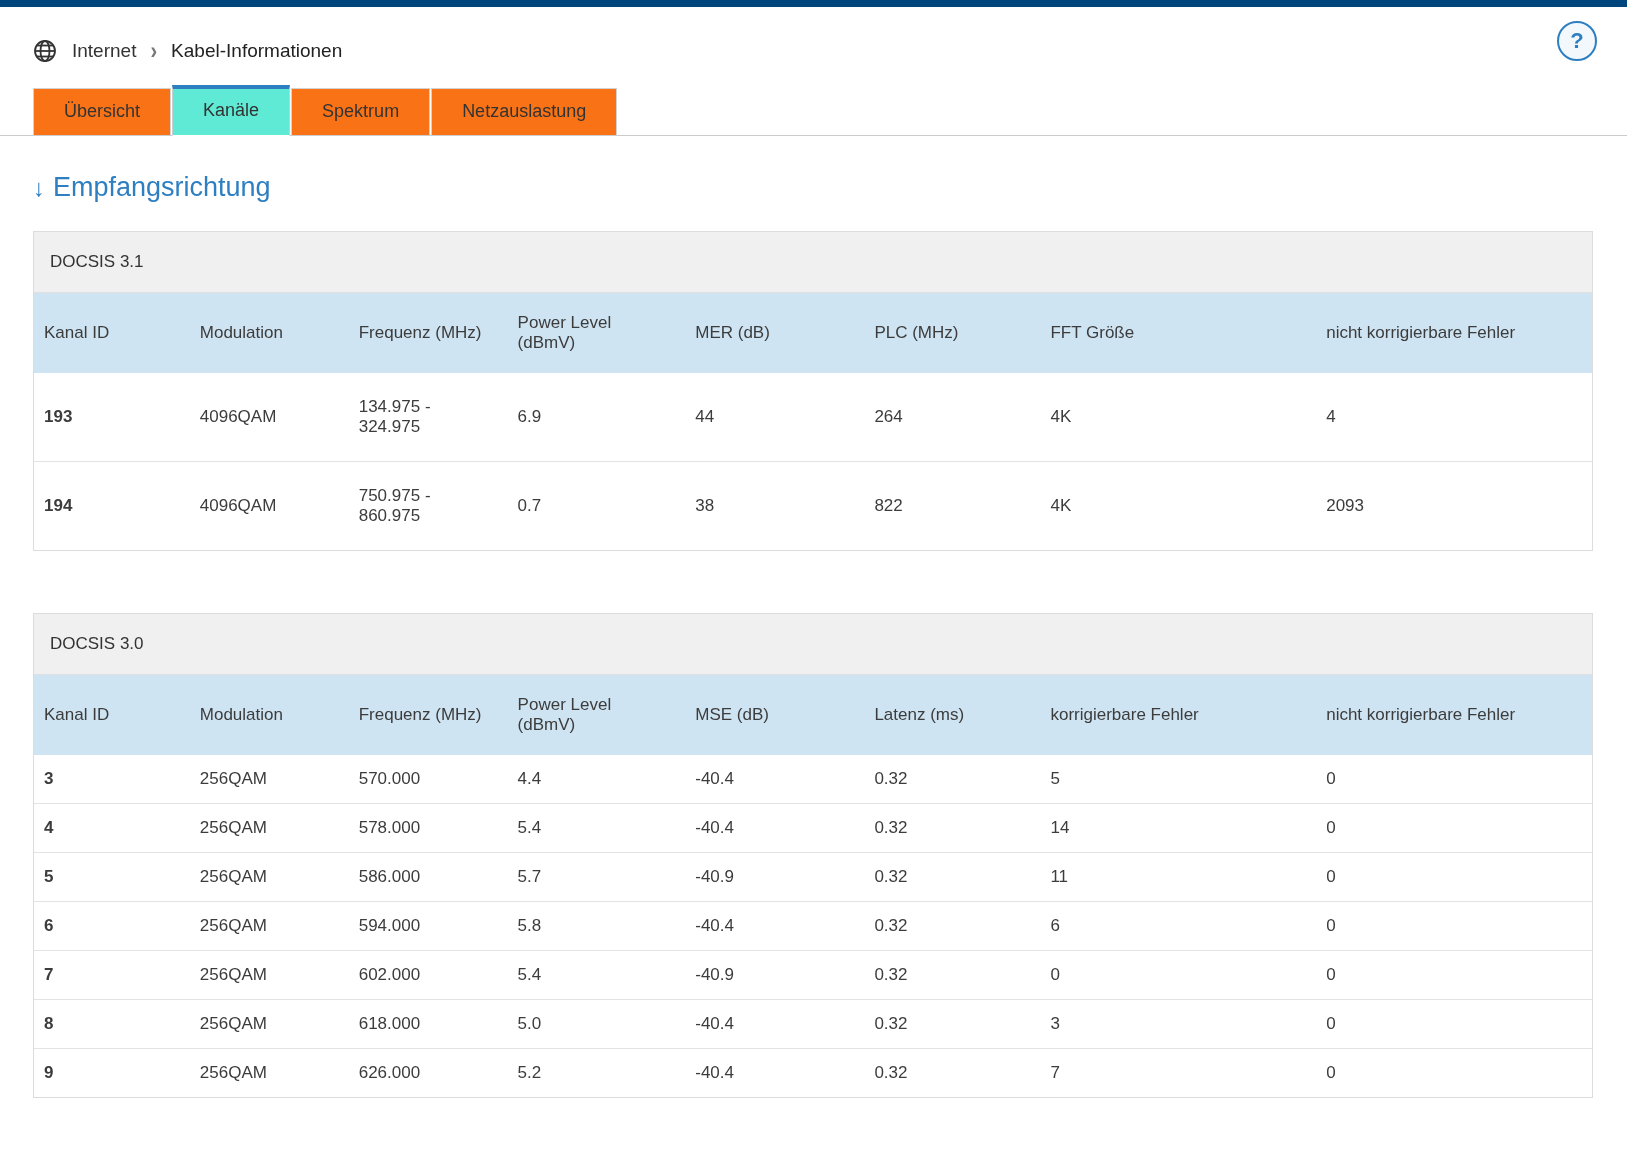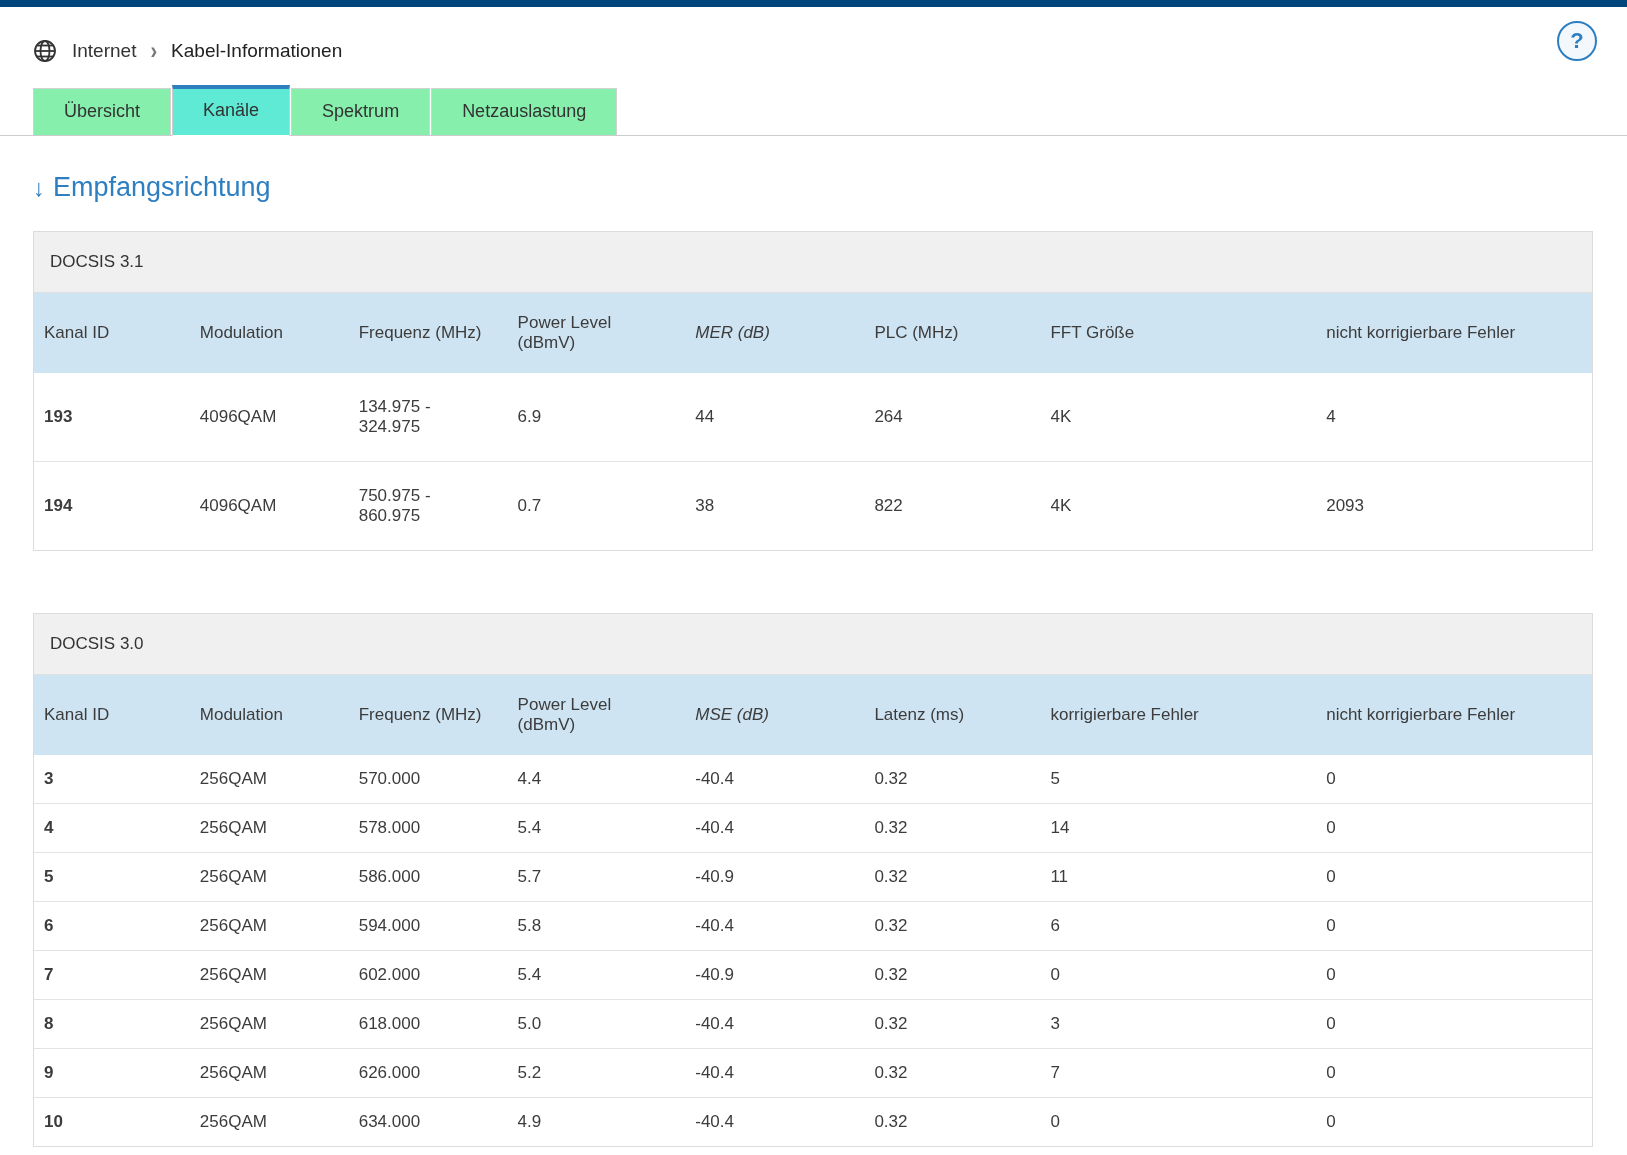--- a/index.html
+++ b/index.html
@@ -25,21 +25,21 @@
     cursor: pointer;
   }
 
   .tabbar {
     display: flex; align-items: flex-end;
     padding: 0 0 0 33px;
     border-bottom: 1px solid #ccc;
     margin-top: 8px;
   }
   .tab {
-    background: #86efac; border: 1px solid #d2d2d2; border-bottom: none;
+    background: #f97316; border: 1px solid #d2d2d2; border-bottom: none;
     height: 47px; line-height: 44px; padding: 0 30px;
     font-size: 18px; color: #333; cursor: pointer; margin-right: 1px;
   }
   .tab.active {
     background: #5eead4; border-top: 4px solid #2d7fc1;
     border-left: 1px solid #ccc; border-right: 1px solid #ccc;
     margin-bottom: -1px; height: 51px; line-height: 43px;
     border-bottom: 1px solid #fff;
   }
 
@@ -64,21 +64,21 @@
   table { width: 100%; border-collapse: collapse; table-layout: fixed; }
   thead tr { background: #cfe4f2; }
   th {
     font-weight: normal; font-size: 17px; color: #3c3c3c; text-align: left;
     padding: 20px 10px; white-space: pre-line; vertical-align: middle;
   }
   th:nth-child(1) { width: 10%; margin-left: 48px; }
   th:nth-child(2) { width: 10.2%; }
   th:nth-child(3) { width: 10.2%; }
   th:nth-child(4) { width: 11.4%; }
-  th:nth-child(5) { width: 11.5%; font-style: italic; }
+  th:nth-child(5) { width: 11.5%; }
   th:nth-child(6) { width: 11.3%; }
   th:nth-child(7) { width: 17.7%; }
 
   td {
     font-size: 17px; color: #3c3c3c; padding: 14px 10px;
     white-space: pre-line; vertical-align: middle;
   }
   tbody tr { border-top: 1px solid #e3e3e3; margin-top: 32px; }
   tbody tr:first-child { border-top: none; }
   td:first-child { font-weight: bold; }
@@ -241,27 +241,17 @@
           <tr>
             <td>9</td>
             <td>256QAM</td>
             <td>626.000</td>
             <td>5.2</td>
             <td>-40.4</td>
             <td>0.32</td>
             <td>7</td>
             <td>0</td>
           </tr>
-          <tr>
-            <td>10</td>
-            <td>256QAM</td>
-            <td>634.000</td>
-            <td>4.9</td>
-            <td>-40.4</td>
-            <td>0.32</td>
-            <td>0</td>
-            <td>0</td>
-          </tr>
         </tbody>
     </table>
   </div>
 
 </div>
 
 </body></html>

